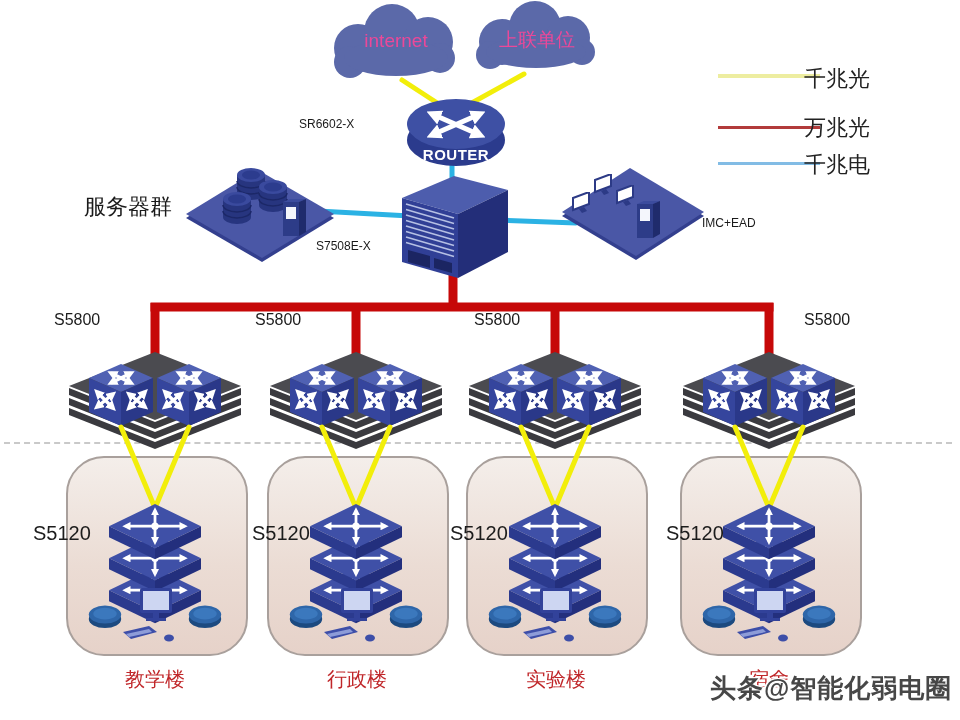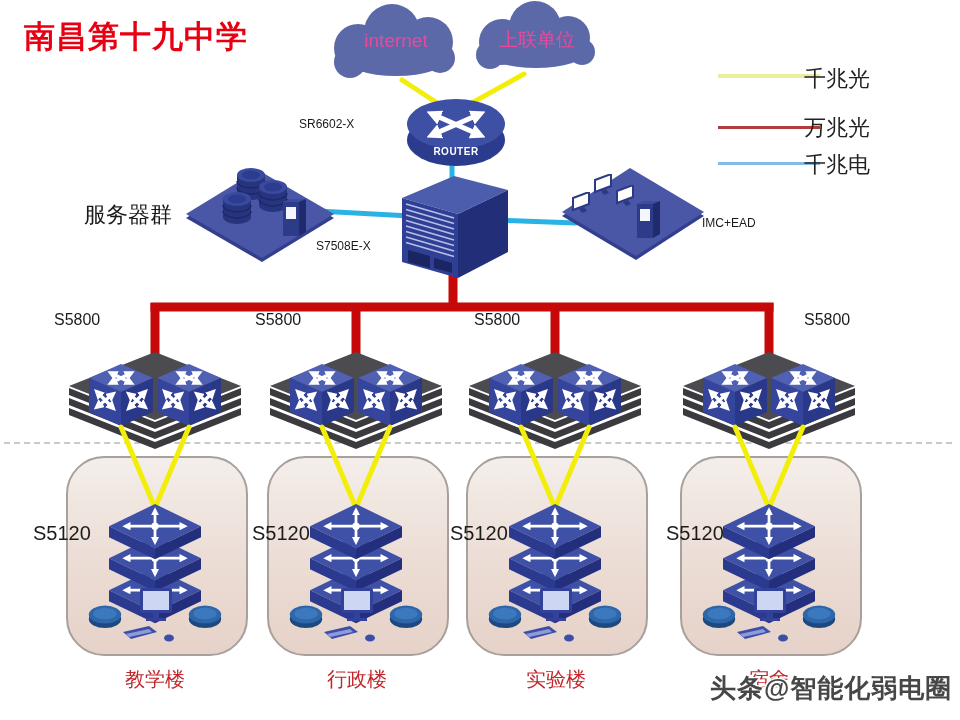--- a/index.html
+++ b/index.html
@@ -3,21 +3,21 @@
 <meta charset="utf-8">
 <style>
   html,body{margin:0;padding:0;background:#ffffff;}
   .stage{position:relative;width:960px;height:720px;background:#ffffff;overflow:hidden;
          font-family:"Liberation Sans","DejaVu Sans",sans-serif;}
   .lbl{position:absolute;white-space:nowrap;color:#1c1c1c;}
   .title{left:24px;top:16px;font-size:31px;font-weight:800;color:#e60012;letter-spacing:1px;}
   .cloud-lbl{color:#ec4899;font-size:19px;transform:translateX(-50%);}
   .dev-lbl{font-size:12px;color:#1a1a1a;}
   .router-cap{left:456px;top:146px;transform:translateX(-50%);color:#ffffff;
-              font-size:10px;font-weight:bold;letter-spacing:.5px;}
+              font-size:15px;font-weight:bold;letter-spacing:.5px;}
   .legend-line{position:absolute;left:718px;width:102px;}
   .leg-y{top:74px;height:4px;background:#ededa0;}
   .leg-r{top:126px;height:3px;background:#b23b3b;}
   .leg-b{top:162px;height:3px;background:#82bce5;}
   .legend-lbl{left:804px;font-size:22px;color:#222222;}
   .s5800-lbl{top:311px;font-size:16px;}
   .s5120-lbl{top:522px;font-size:20px;}
   .bbox{position:absolute;top:456px;width:178px;height:196px;border:2px solid #a9a09c;
         border-radius:38px;background:linear-gradient(180deg,#f4eeea 0%,#ebdcd4 55%,#e6d2c9 100%);}
   .bldg-lbl{top:666px;font-size:20px;color:#c0272a;transform:translateX(-50%);}
@@ -238,28 +238,27 @@
     <g>
       <use href="#fsw" x="723" y="568" width="92" height="59"></use>
         <use href="#fsw" x="723" y="536" width="92" height="59"></use>
       <use href="#fsw" x="723" y="504" width="92" height="59"></use>
       <use href="#pc" x="737" y="588" width="64" height="58"></use>
       <use href="#puck" x="701" y="602" width="36" height="27"></use>
       <use href="#puck" x="801" y="602" width="36" height="27"></use>
     </g>
   </svg>
 
-  <div class="lbl title">南昌第十九中学</div>
 
   <div class="lbl cloud-lbl" style="left:396px;top:30px">internet</div>
   <div class="lbl cloud-lbl" style="left:537px;top:27px">上联单位</div>
 
   <div class="lbl dev-lbl" style="left:299px;top:117px">SR6602-X</div>
   <div class="lbl router-cap">ROUTER</div>
-  <div class="lbl dev-lbl" style="left:84px;top:200px;font-size:22px">服务器群</div>
+  <div class="lbl dev-lbl" style="left:84px;top:192px;font-size:22px">服务器群</div>
   <div class="lbl dev-lbl" style="left:316px;top:239px">S7508E-X</div>
   <div class="lbl dev-lbl" style="left:702px;top:216px">IMC+EAD</div>
 
   <div class="legend-line leg-y"></div>
   <div class="legend-line leg-r"></div>
   <div class="legend-line leg-b"></div>
   <div class="lbl legend-lbl" style="top:64px">千兆光</div>
   <div class="lbl legend-lbl" style="top:113px">万兆光</div>
   <div class="lbl legend-lbl" style="top:150px">千兆电</div>
 

